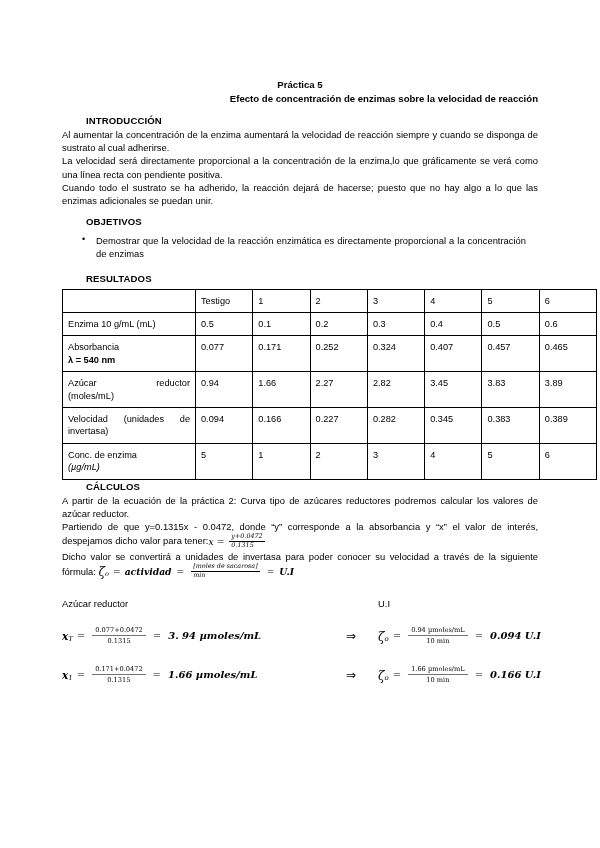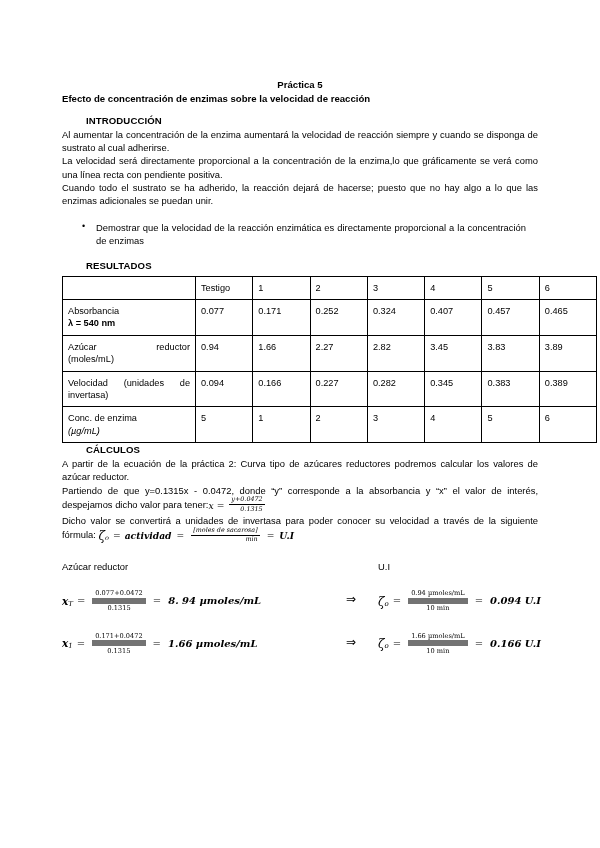--- a/index.html
+++ b/index.html
@@ -25,21 +25,21 @@
 
   
   .doc-title {
     text-align: center;
     font-weight: bold;
     font-size: 9.6px;
     line-height: 13.5px;
     margin: 0;
   }
   .doc-subtitle {
-    text-align: left;
+    text-align: right;
     font-weight: bold;
     font-size: 9.6px;
     line-height: 13.5px;
     margin: 0 0 9px 0;
   }
   .section-head {
     font-weight: bold;
     font-size: 9.6px;
     line-height: 13px;
     margin: 0 0 1px 0;
@@ -110,21 +110,21 @@
     font-family: "DejaVu Serif", serif;
     font-style: italic;
     font-size: 9.2px;
     display: inline-flex;
     align-items: center;
     vertical-align: middle;
   }
   .frac {
     display: inline-flex;
     flex-direction: column;
-    align-items: flex-end;
+    align-items: flex-start;
     vertical-align: middle;
     margin: 0 2px;
     position: relative;
     top: -0.5px;
   }
   .frac .num {
     font-size: 6.4px;
     line-height: 7.4px;
     padding: 0 2px 0.5px 2px;
     border-bottom: 0.9px solid #000;
@@ -186,21 +186,21 @@
   .eq-frac {
     display: inline-flex;
     flex-direction: column;
     align-items: center;
     margin: 0 3px;
   }
   .eq-frac .num {
     font-size: 6.6px;
     line-height: 8px;
     padding: 0 3px 0.7px 3px;
-    border-bottom: 6px solid #737373;
+    border-bottom: 1px solid #737373;
     font-style: normal;
     white-space: nowrap;
   }
   .eq-frac .den {
     font-size: 6.6px;
     line-height: 8.2px;
     padding: 0.7px 3px 0 3px;
     font-style: normal;
     white-space: nowrap;
   }
@@ -225,20 +225,21 @@
   <div class="doc-title">Práctica 5</div>
   <div class="doc-subtitle">Efecto de concentración de enzimas sobre la velocidad de reacción</div>
 
   <div class="section-head">INTRODUCCIÓN</div>
   <p class="para">Al aumentar la concentración de la enzima aumentará la velocidad de reacción siempre y cuando se disponga de sustrato al cual adherirse.</p>
   <p class="para">La velocidad será directamente proporcional a la concentración de la enzima,lo que gráficamente se verá como una línea recta con pendiente positiva.</p>
   <p class="para">Cuando todo el sustrato se ha adherido, la reacción dejará de hacerse; puesto que no hay algo a lo que las enzimas adicionales se puedan unir.</p>
 
   <div class="gap-sm"></div>
 
+  <div class="section-head">OBJETIVOS</div>
   <ul class="objectives">
     <li>Demostrar que la velocidad de la reacción enzimática es directamente proporcional a la concentración de enzimas</li>
   </ul>
 
   <div class="section-head results-head">RESULTADOS</div>
 
   <table class="results">
     <colgroup>
       <col class="c-label">
         <col class="c-val">
@@ -256,20 +257,30 @@
         <th>1</th>
         <th>2</th>
         <th>3</th>
         <th>4</th>
         <th class="hdr-bold">5</th>
         <th class="hdr-bold">6</th>
       </tr>
     </thead>
     <tbody>
 
+      <tr>
+        <td class="rowlabel-plain">Enzima 10 g/mL (mL)</td>
+        <td>0.5</td>
+        <td>0.1</td>
+        <td>0.2</td>
+        <td>0.3</td>
+        <td>0.4</td>
+        <td>0.5</td>
+        <td>0.6</td>
+      </tr>
 
       <tr>
         <td class="rowlabel-plain">
           <span>Absorbancia</span>
           <span class="lam" style="display:block;">λ =  540 nm</span>
         </td>
         <td>0.077</td>
         <td>0.171</td>
         <td>0.252</td>
         <td>0.324</td>
@@ -367,21 +378,21 @@
       <div class="eq-col-left">
         <span class="eq-item">
             <span class="var">x</span>
             <span class="sub">T</span>
             <span class="op">=</span>
             <span class="eq-frac">
               <span class="num">0.077+0.0472</span>
               <span class="den">0.1315</span>
             </span>
             <span class="op">=</span>
-            <span class="res">8. 94 µmoles/mL</span>
+            <span class="res">3. 94 µmoles/mL</span>
           </span>
       </div>
       <div class="eq-col-arrow">
         <span class="arrow">⇒</span>
       </div>
       <div class="eq-col-right">
         <span class="eq-item">
             <span class="zeta">ζ</span>
             <span class="sub">o</span>
             <span class="op">=</span>

